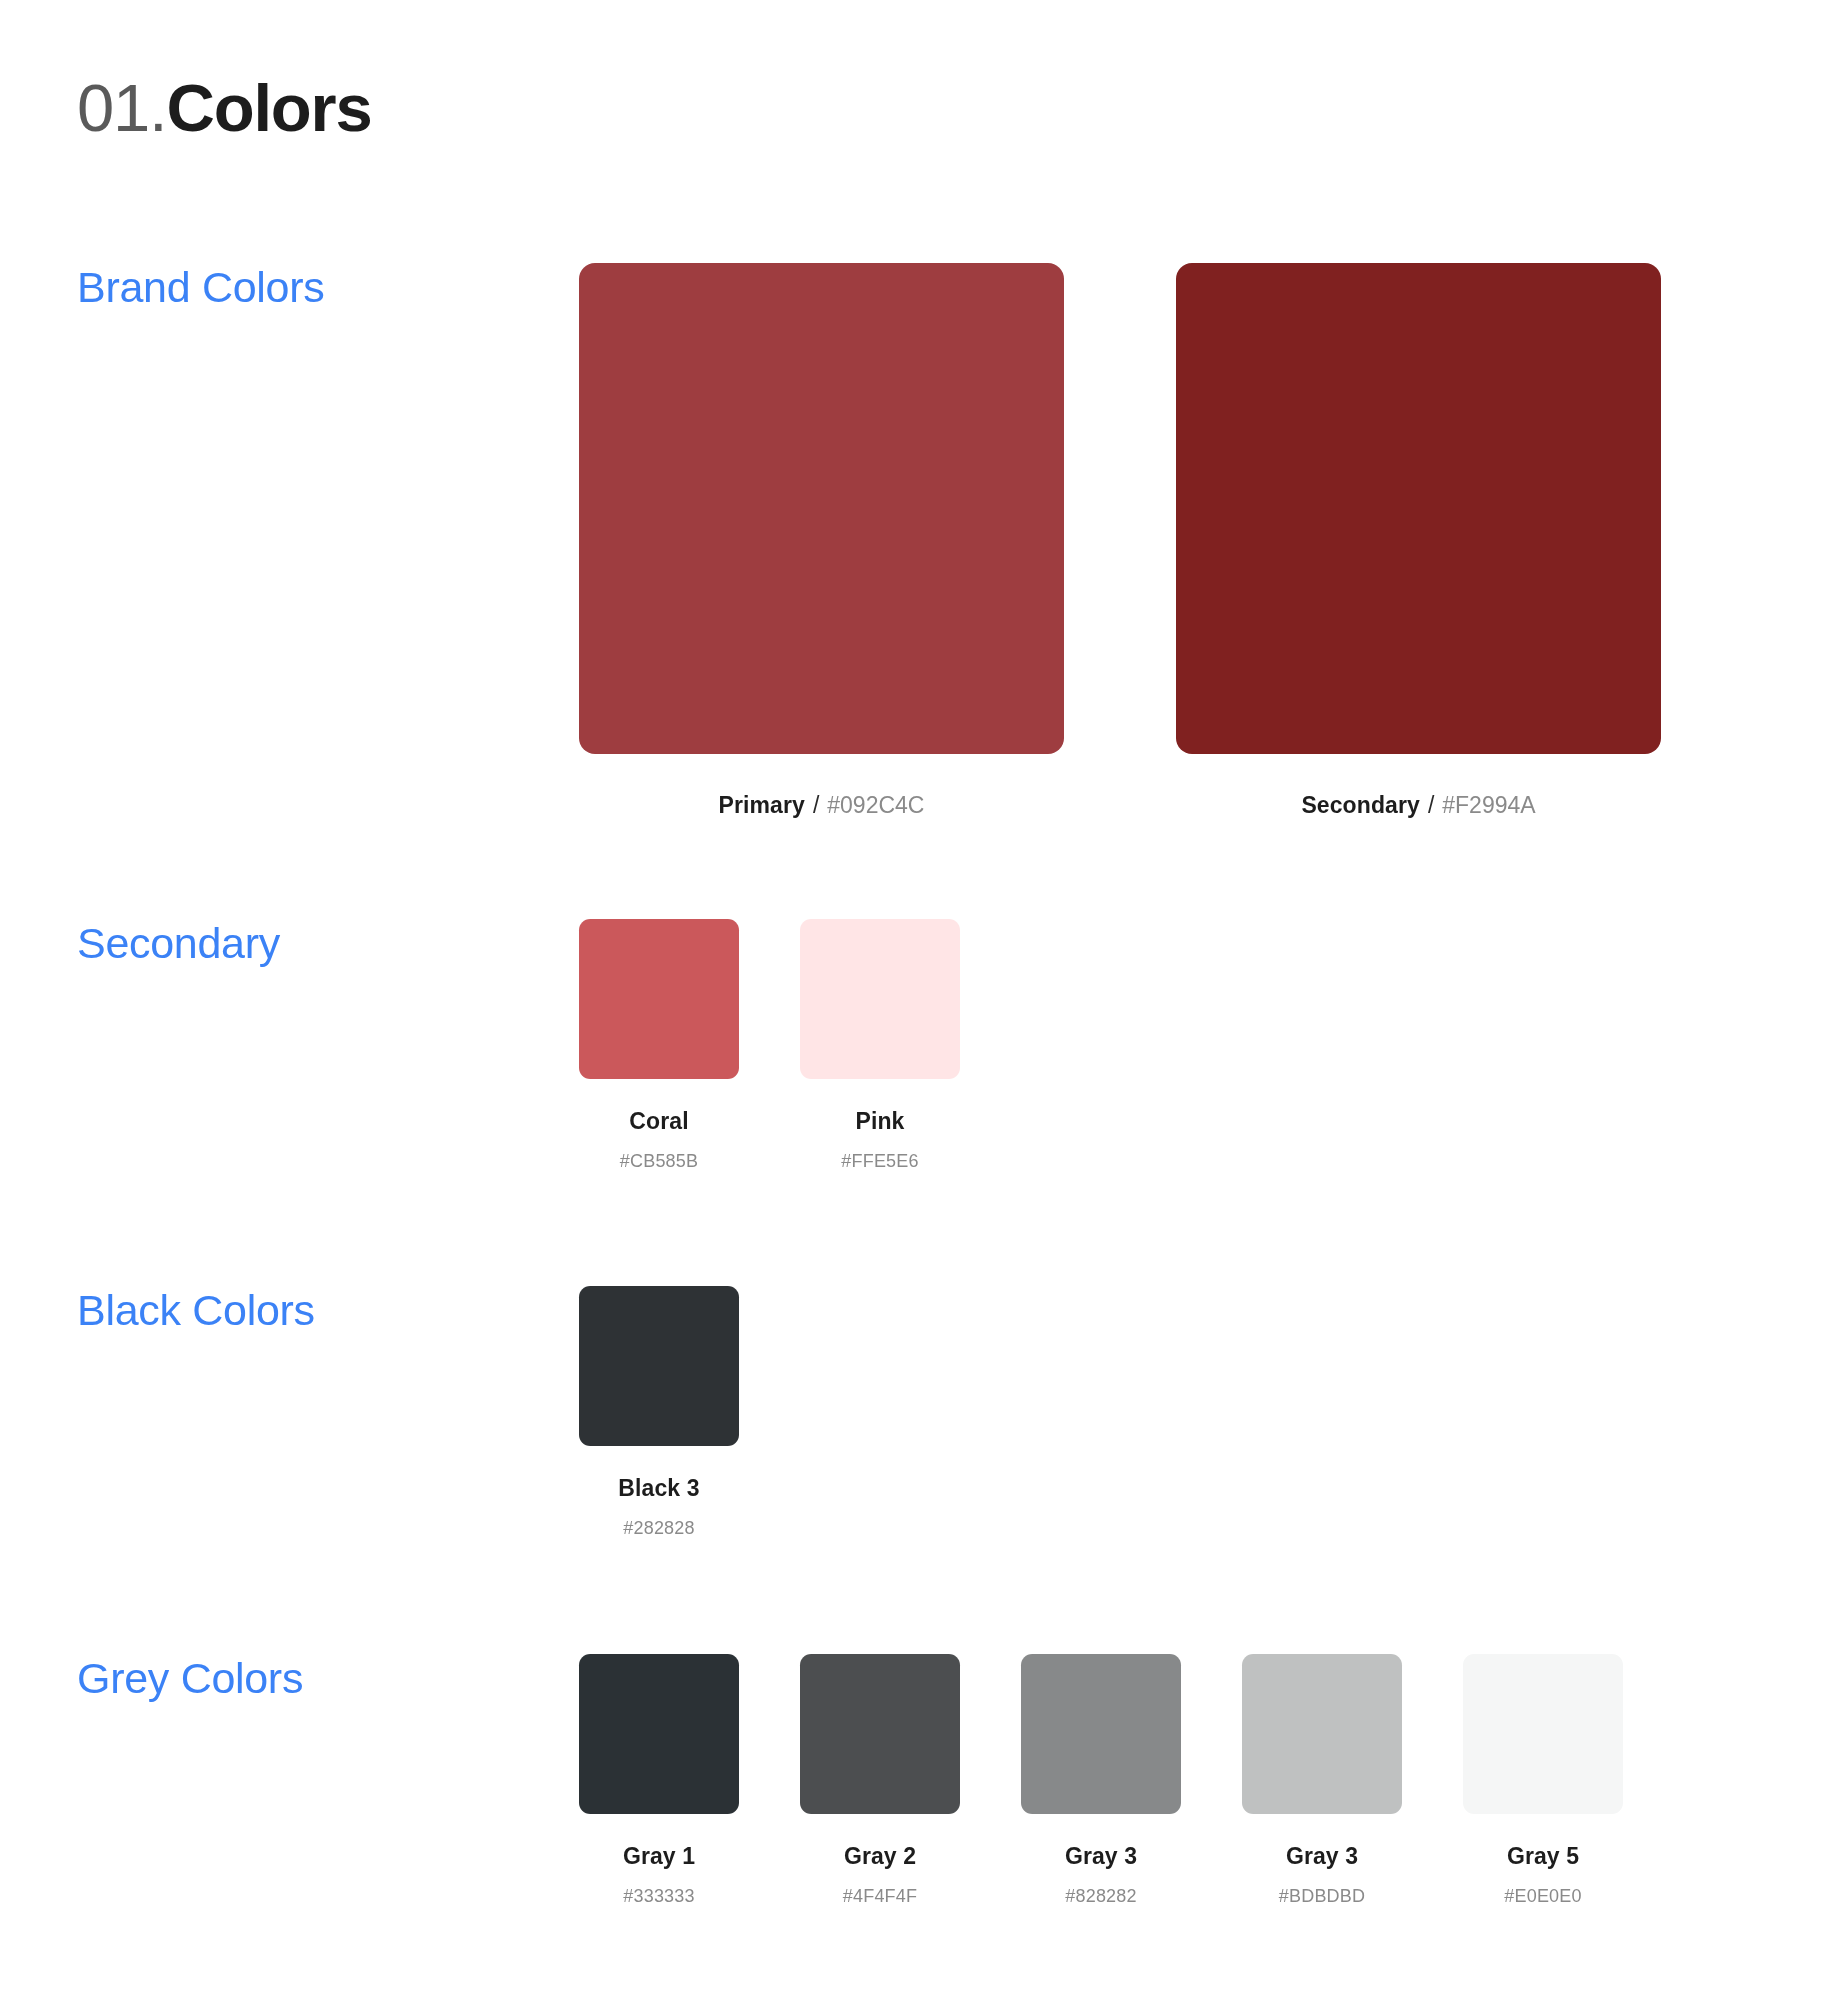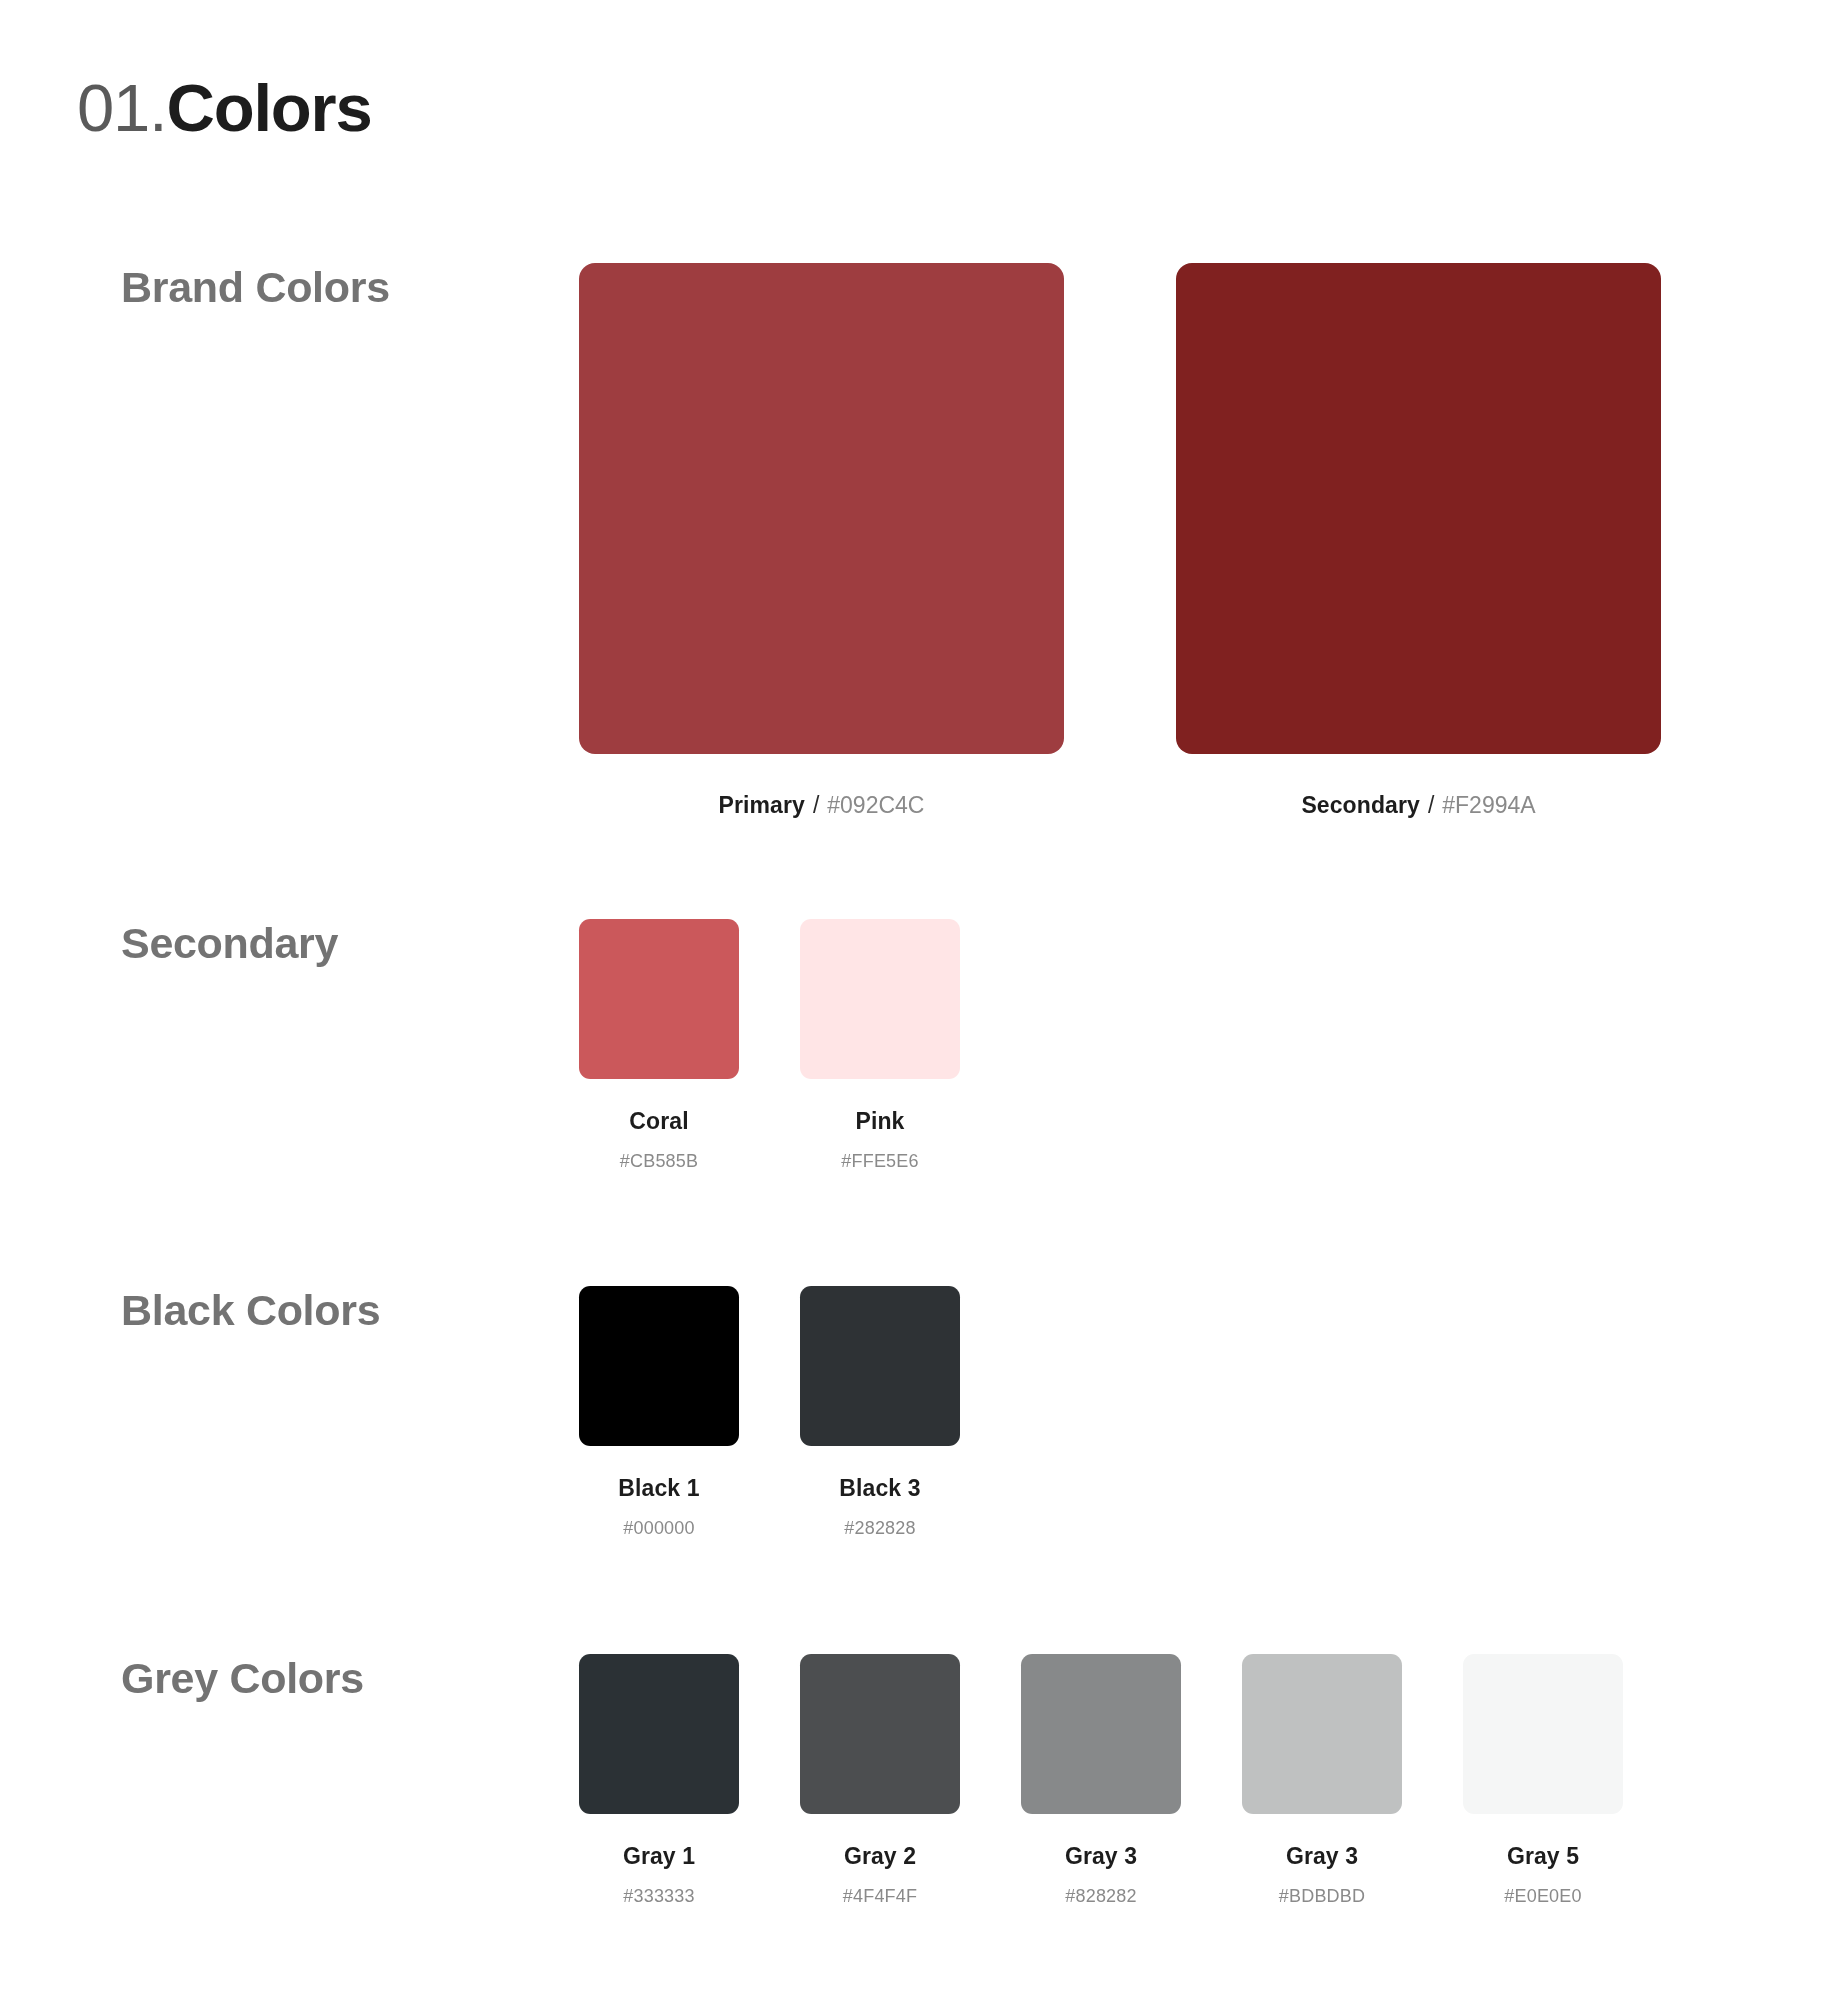--- a/index.html
+++ b/index.html
@@ -48,25 +48,24 @@
     left: 0;
     width: 1839px;
   }
   .section-label {
     position: absolute;
     left: 77px;
     top: 0;
     width: 447px;
     font-size: 43px;
     line-height: 49px;
-    font-weight: 700;
-    color: #737373;
+    font-weight: 400;
+    color: #3b82f6;
     letter-spacing: -0.3px;
     white-space: nowrap;
-    margin-left: 44px;
   }
 
   .swatch-strip {
     position: absolute;
     left: 579px;
     top: 0;
     display: flex;
     align-items: center;
   }
 
@@ -176,25 +175,20 @@
             <div class="swatch-chip" style="background: rgb(255, 229, 230);"></div>
             <div class="chip-name">Pink</div>
             <div class="chip-hex">#FFE5E6</div>
           </div>
         </div>
       </div>
       <div class="section" style="top: 1286px;">
         <div class="section-label">Black Colors</div>
         <div class="swatch-strip small-strip">
           <div class="swatch-cell">
-            <div class="swatch-chip" style="background: rgb(0, 0, 0);"></div>
-            <div class="chip-name">Black 1</div>
-            <div class="chip-hex">#000000</div>
-          </div>
-          <div class="swatch-cell">
             <div class="swatch-chip" style="background: rgb(46, 50, 53);"></div>
             <div class="chip-name">Black 3</div>
             <div class="chip-hex">#282828</div>
           </div>
         </div>
       </div>
       <div class="section" style="top: 1654px;">
         <div class="section-label">Grey Colors</div>
         <div class="swatch-strip small-strip">
           <div class="swatch-cell">

